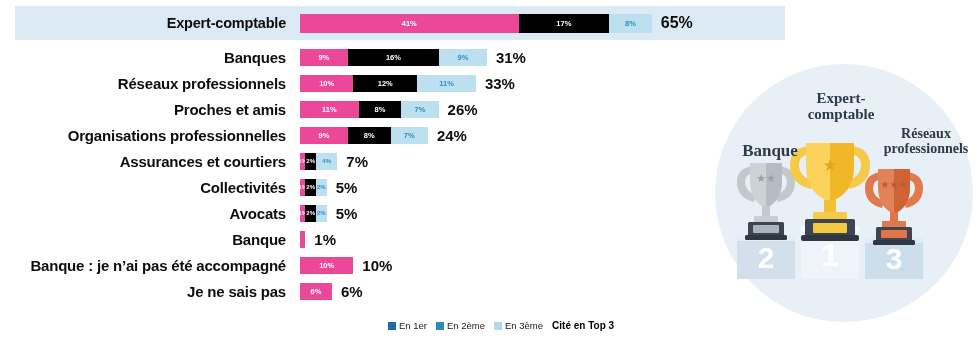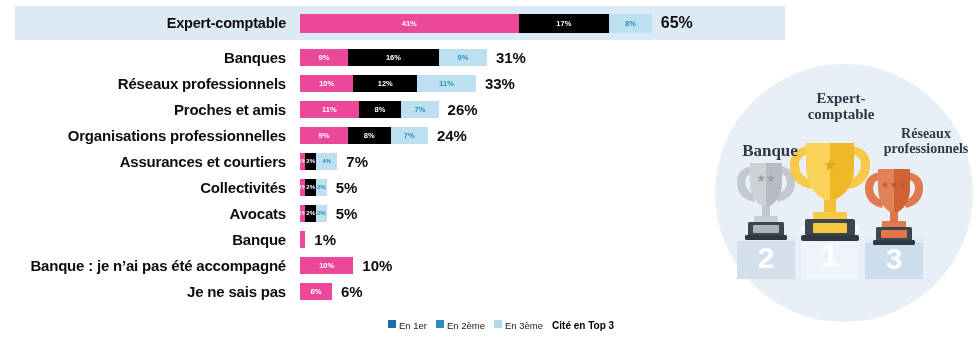--- a/index.html
+++ b/index.html
@@ -69,21 +69,21 @@
   }
   .row.highlight .total{ font-size:16px; }
 
   
   #legend{
     position:absolute;
     left:388px; top:320px;
     display:flex; align-items:center; gap:9px;
     font-size:9.5px; color:#1a1a1a;
   }
-  .lg{ display:flex; align-items:flex-start; gap:3px; white-space:nowrap;}
+  .lg{ display:flex; align-items:center; gap:3px; white-space:nowrap;}
   .lg-sw{ width:8px;height:8px;display:inline-block;}
   .lg1{background:#1b6ca8;} .lg2{background:#2e8bc0;} .lg3{background:#aed8ee;}
   #legend-top3{ font-weight:bold; font-size:10px; color:#000; margin-left:0;}
 
   
   #podium-panel{
     position:absolute; left:705px; top:58px; width:272px; height:285px;
   }
   #podium-circle{
     position:absolute; left:10px; top:6px; width:258px; height:258px;

